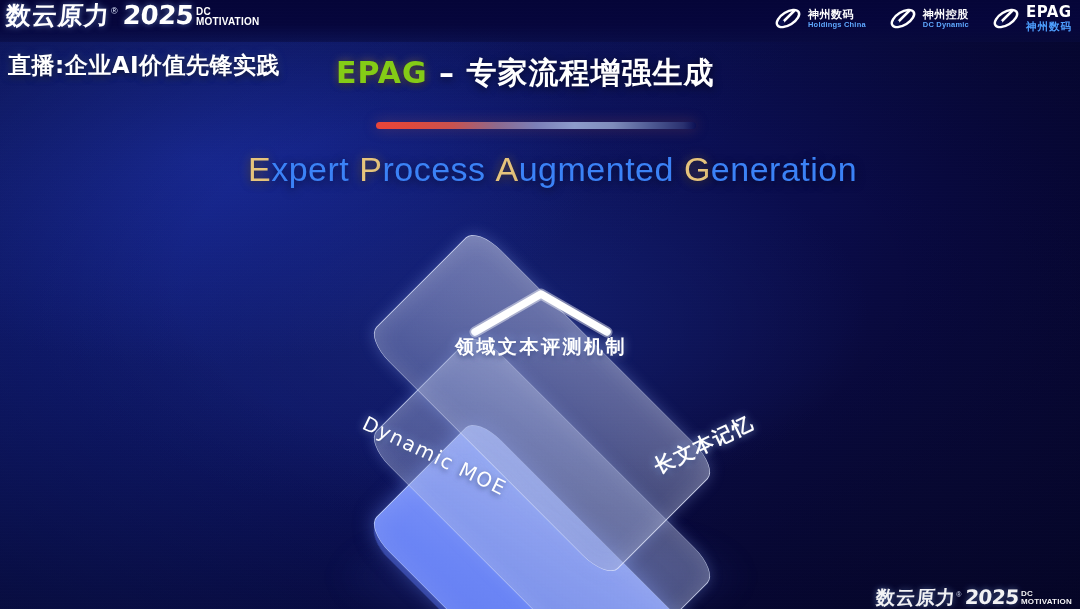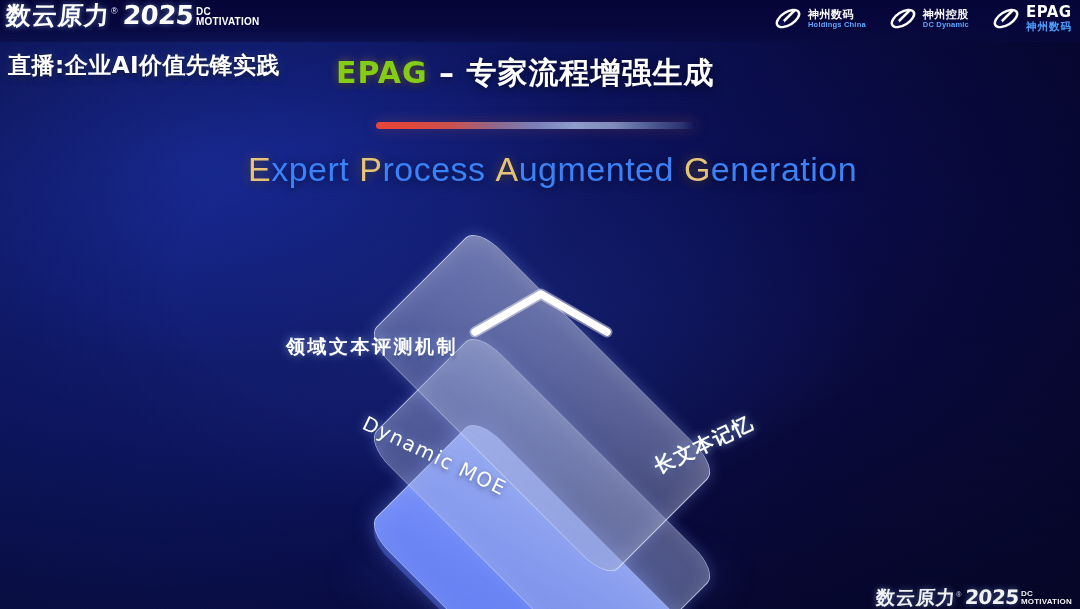--- a/index.html
+++ b/index.html
@@ -318,20 +318,21 @@
     top: 60px;
     margin-left: -80px;
     width: 160px;
     height: 60px;
   }
 
   .plate-label {
     position: absolute;
     left: 0;
     width: 100%;
+    text-align: center;
     font-family: "DejaVu Sans", "Liberation Sans", sans-serif;
     font-size: 19px;
     font-weight: bold;
     color: #ffffff;
     letter-spacing: 2.5px;
     white-space: nowrap;
     text-shadow: 0 0 10px rgba(160,190,255,.75), 0 2px 5px rgba(10,14,60,.7);
   }
   .label-top { top: 112px; }
   .label-bottom { top: 292px; }

